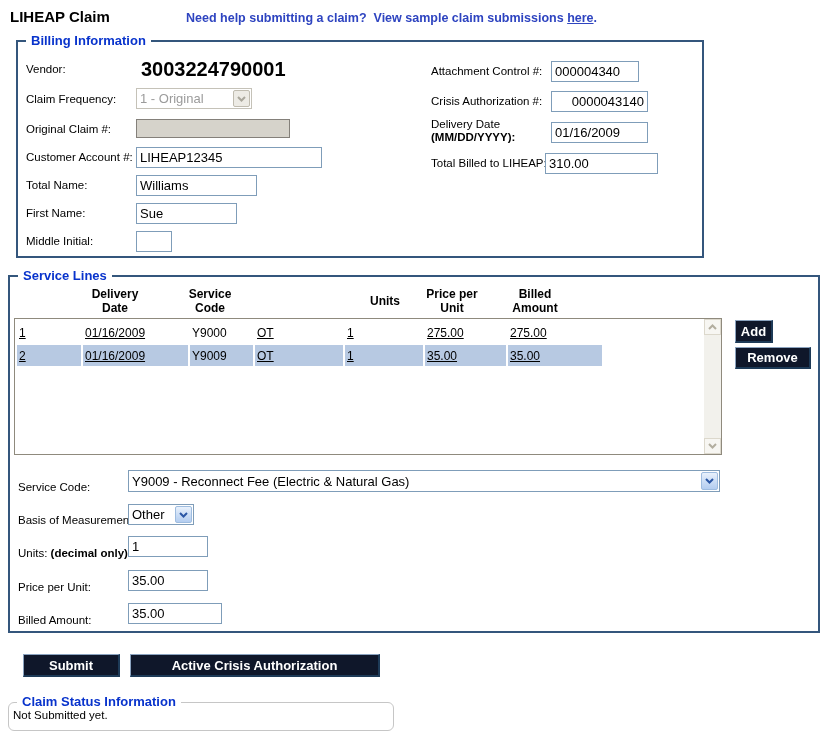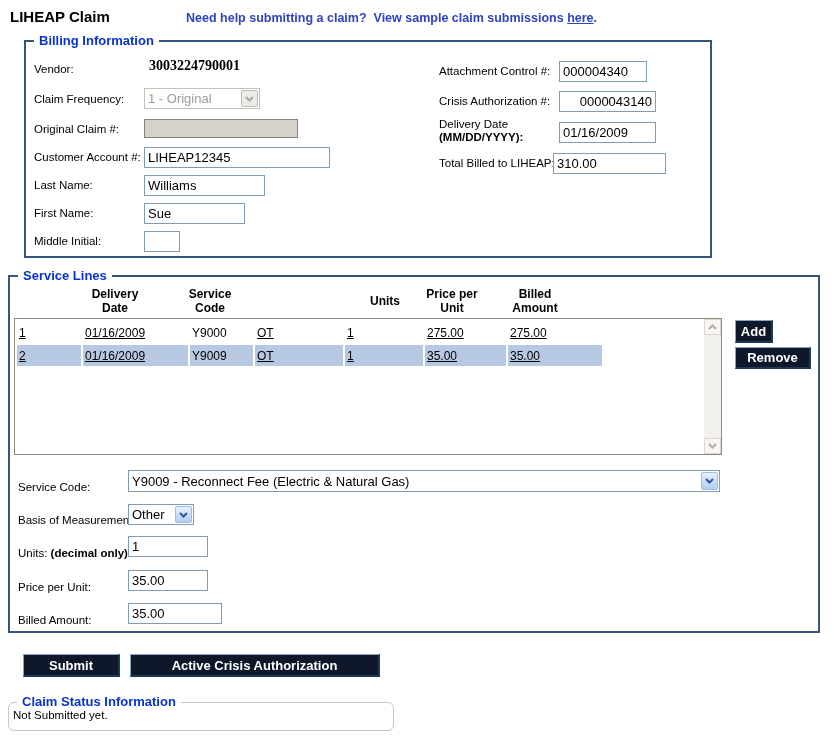--- a/index.html
+++ b/index.html
@@ -89,43 +89,43 @@
 </head>
 <body>
 
 <div id="page">
 
   <div class="abs" id="page-title" style="left:10px; top:8px;">LIHEAP Claim</div>
   <div class="abs" id="help-line" style="left:186px; top:11px;">
     <span>Need help submitting a claim?&nbsp; View sample claim submissions </span><a>here</a><span>.</span>
   </div>
 
-  <div class="fld" style="left:24px; top:40px; width:688px; height:218px;">
+  <div class="fld" style="left:16px; top:40px; width:688px; height:218px;">
     <div class="lgd">Billing Information</div>
 
     <div class="abs lbl" style="left:8px; top:21px;">Vendor:</div>
-    <div class="abs b" style="left:123px; top:16px; font-size:14px;font-family:Liberation Serif, serif;">3003224790001</div>
+    <div class="abs b" style="left:123px; top:16px; font-size:20px;">3003224790001</div>
 
     <div class="abs lbl" style="left:8px; top:51px;">Claim Frequency:</div>
     <div class="sel-box dis" style="left:118px; top:46px; width:116px; height:21px;">
       <span class="sel-txt">1 - Original</span>
       <span class="sel-arrow">
         <svg width="9" height="6" viewBox="0 0 9 6">
             <path d="M1 1 L4.5 4.5 L8 1" fill="none" stroke="#2b57a5" stroke-width="2"></path>
           </svg>
       </span>
     </div>
 
     <div class="abs lbl" style="left:8px; top:81px;">Original Claim #:</div>
     <input class="tx dis" style="left: 118px; top: 77px; width: 154px; height: 19px;" disabled="" value="">
 
     <div class="abs lbl" style="left:8px; top:109px;">Customer Account #:</div>
     <input class="tx" style="left: 118px; top: 105px; width: 186px; height: 21px;" value="LIHEAP12345">
 
-    <div class="abs lbl" style="left:8px; top:137px;">Last Name:</div>
+    <div class="abs lbl" style="left:8px; top:137px;">Total Name:</div>
     <input class="tx" style="left: 118px; top: 133px; width: 121px; height: 21px;" value="Williams">
 
     <div class="abs lbl" style="left:8px; top:165px;">First Name:</div>
     <input class="tx" style="left: 118px; top: 161px; width: 101px; height: 21px;" value="Sue">
 
     <div class="abs lbl" style="left:8px; top:193px;">Middle Initial:</div>
     <input class="tx" style="left: 118px; top: 189px; width: 36px; height: 21px;" value="">
 
     <div class="abs lbl" style="left:413px; top:23px;">Attachment Control #:</div>
     <input class="tx" style="left: 533px; top: 19px; width: 88px; height: 21px;" value="000004340">

